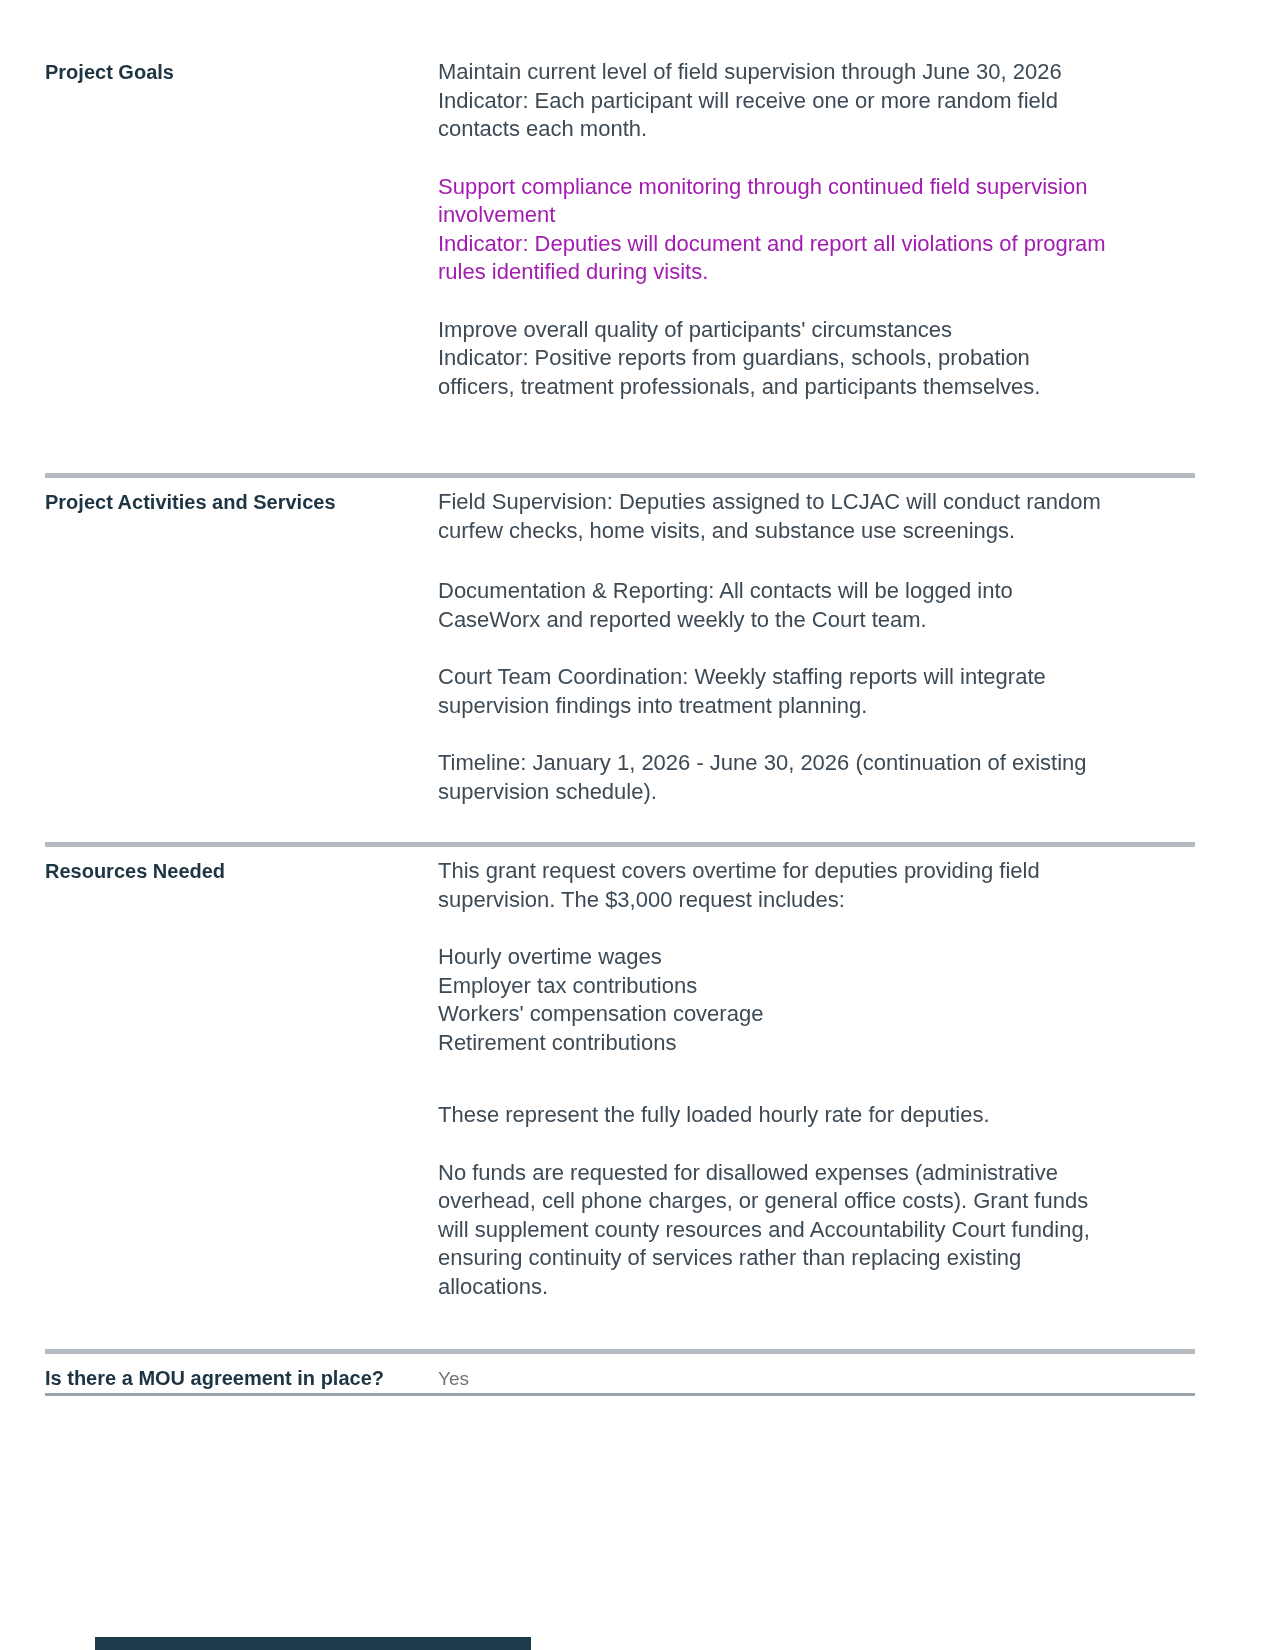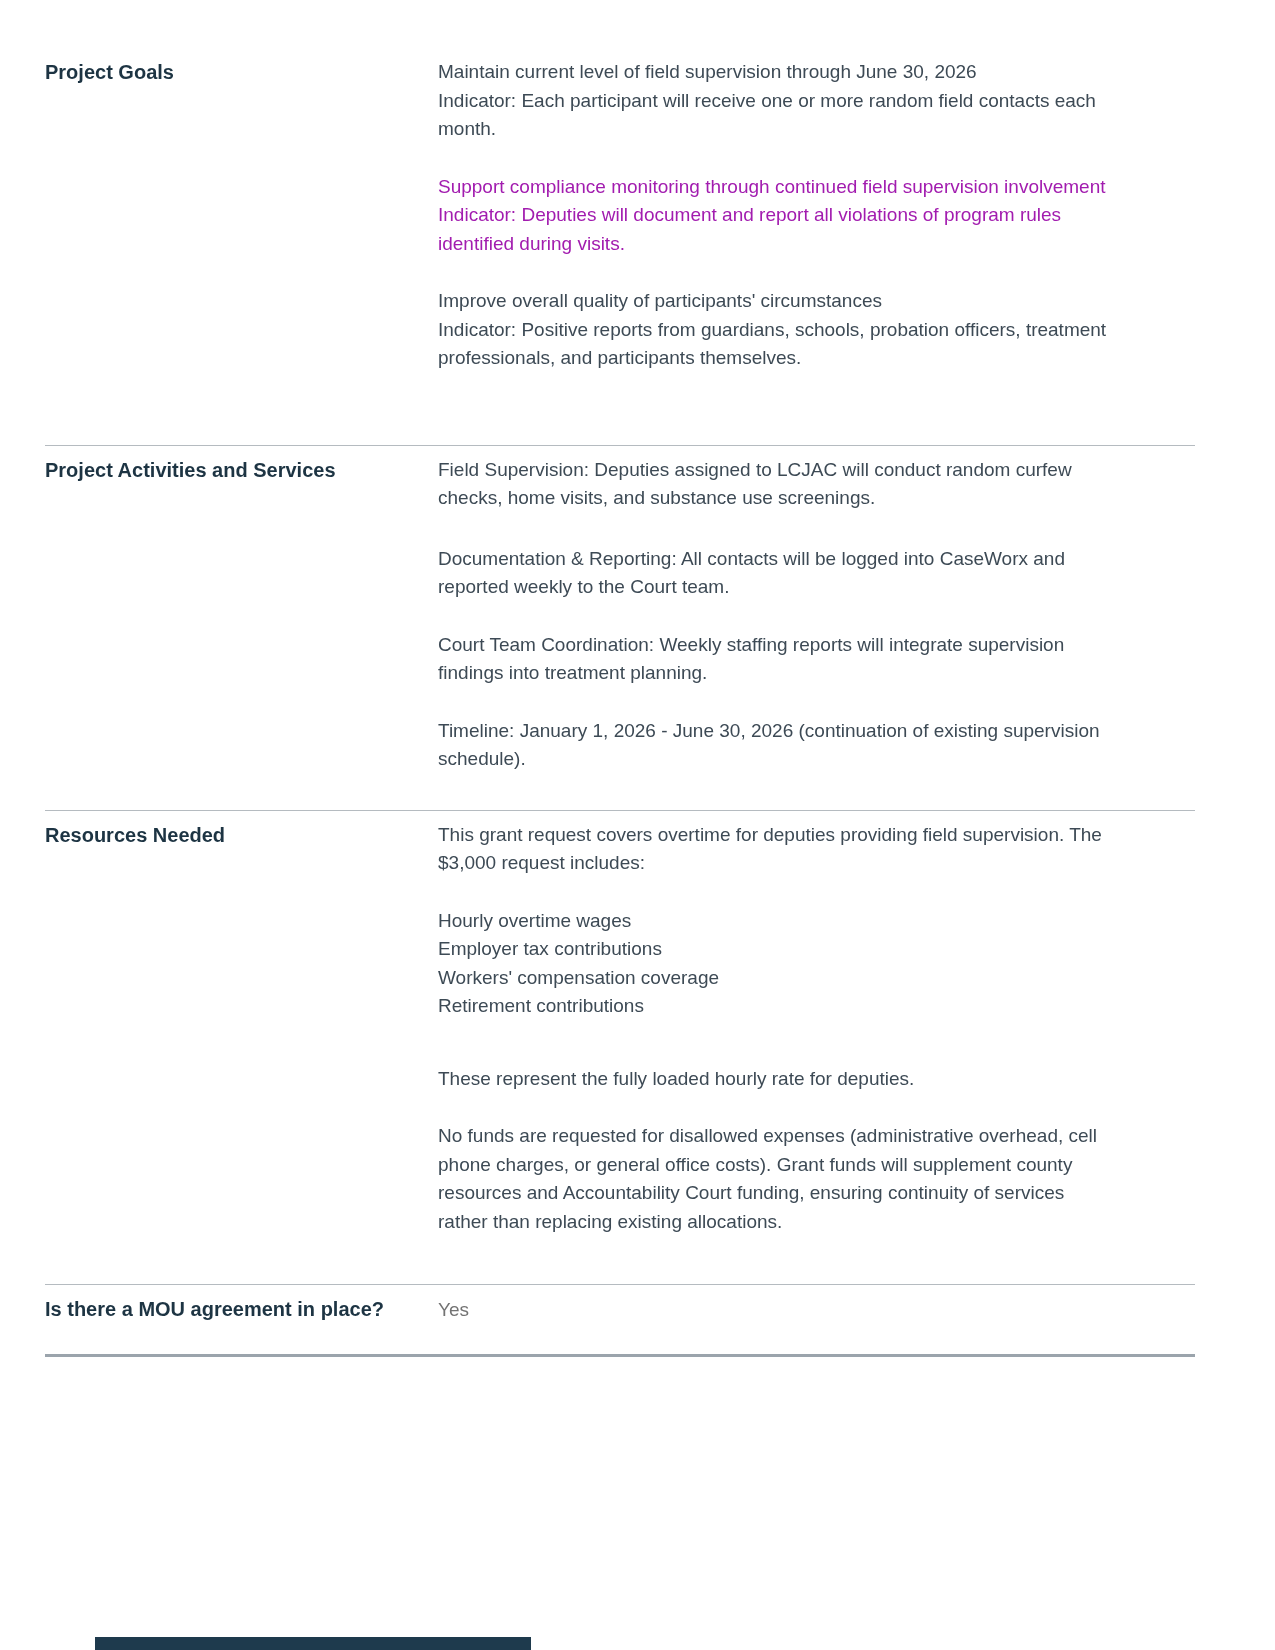--- a/index.html
+++ b/index.html
@@ -19,43 +19,43 @@
     left: 45px;
     top: 48px;
     width: 1150px;
   }
   .row {
     display: grid;
     grid-template-columns: 393px 1fr;
     padding-top: 10px;
   }
   .row + .row {
-    border-top: 1px solid #4d7c0f;
+    border-top: 5px solid #4d7c0f;
   }
   .row-goals      { padding-bottom: 72px; }
   .row-activities { padding-bottom: 36px; }
   .row-resources  { padding-bottom: 48px; }
-  .row-mou        { padding-bottom: 30px; }
+  .row-mou        { }
   .doc-end-rule {
     border-top: 3px solid #9ba4ac;
     height: 0;
   }
   .label {
     font-size: 20px;
     font-weight: 700;
     color: #1d3443;
     line-height: 29px;
     padding-right: 30px;
   }
   .cell {
     max-width: 672px;
   }
   .cell p {
     margin: 0 0 29px 0;
-    font-size: 19px;
+    font-size: 22px;
     font-weight: 400;
     color: #3d4a55;
     line-height: 28.5px;
     white-space: pre-line;
   }
   .cell p:last-child {
     margin-bottom: 0;
     margin-top: 28px;
   }
   .value {

